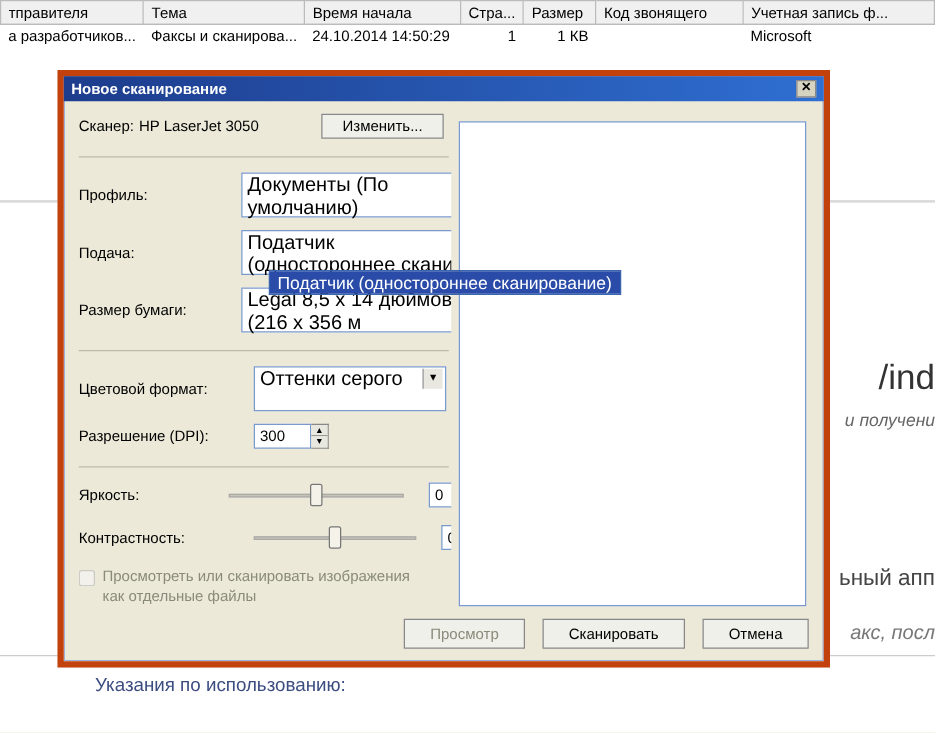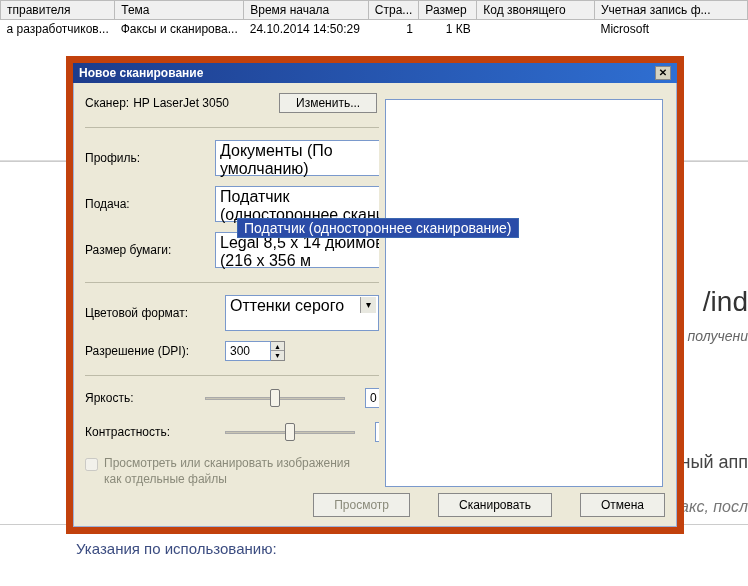--- a/index.html
+++ b/index.html
@@ -45,26 +45,26 @@
 .bg-hint3 { position:absolute; right:0; top:452px; font-size:18px; color:#444; }
 .bg-hint4 { position:absolute; right:0; top:476px; font-size:16px; color:#777; font-style:italic;margin-top:22px; }
 .bg-hint5 { position:absolute; left:76px; top:540px; font-size:15px; color:#3b4c80; }
 
 .bg-line { position:absolute; left:0; top:160px; width:100%; height:1px; background:#ddd; box-shadow:0 1px 0 #ccc; }
 .bg-line2 { position:absolute; left:0; top:524px; width:100%; height:1px; background:#ccc; }
 
 
 .dialog {
   position: absolute;
-  left: 66px;
+  left: 46px;
   top: 56px;
   width: 618px;
   height: 478px;
   background: #ece9d8;
-  border: 7px solid #c2410c;
+  border: 5px solid #c2410c;
   box-shadow: 0 0 0 1px #9bb0d8 inset;
 }
 .titlebar {
   height: 20px;
   background: linear-gradient(to right, #1d3c8c, #2f6fd2);
   color: #fff;
   font-weight: bold;
   font-size: 12px;
   padding: 2px 6px;
   display: flex;
@@ -195,21 +195,21 @@
 .preview-inner {
   position:absolute;
   left:6px; top:6px; right:6px; bottom:6px;
   background:#fff;
   border:1px solid #7a99cc;
 }
 
 .footer {
   position:absolute;
   right:12px; bottom:10px;
-  display:flex; gap:28px;
+  display:flex; gap:14px;
 }
 .footer .win-btn { padding: 4px 20px; }
 .win-btn.disabled { color:#8a8a7a; }
 
 .hr { border:none; border-top:1px solid #bdbba8; margin:14px 0 12px; }
 .hr.short { width: 296px; }
 </style>
 </head>
 <body>
 

